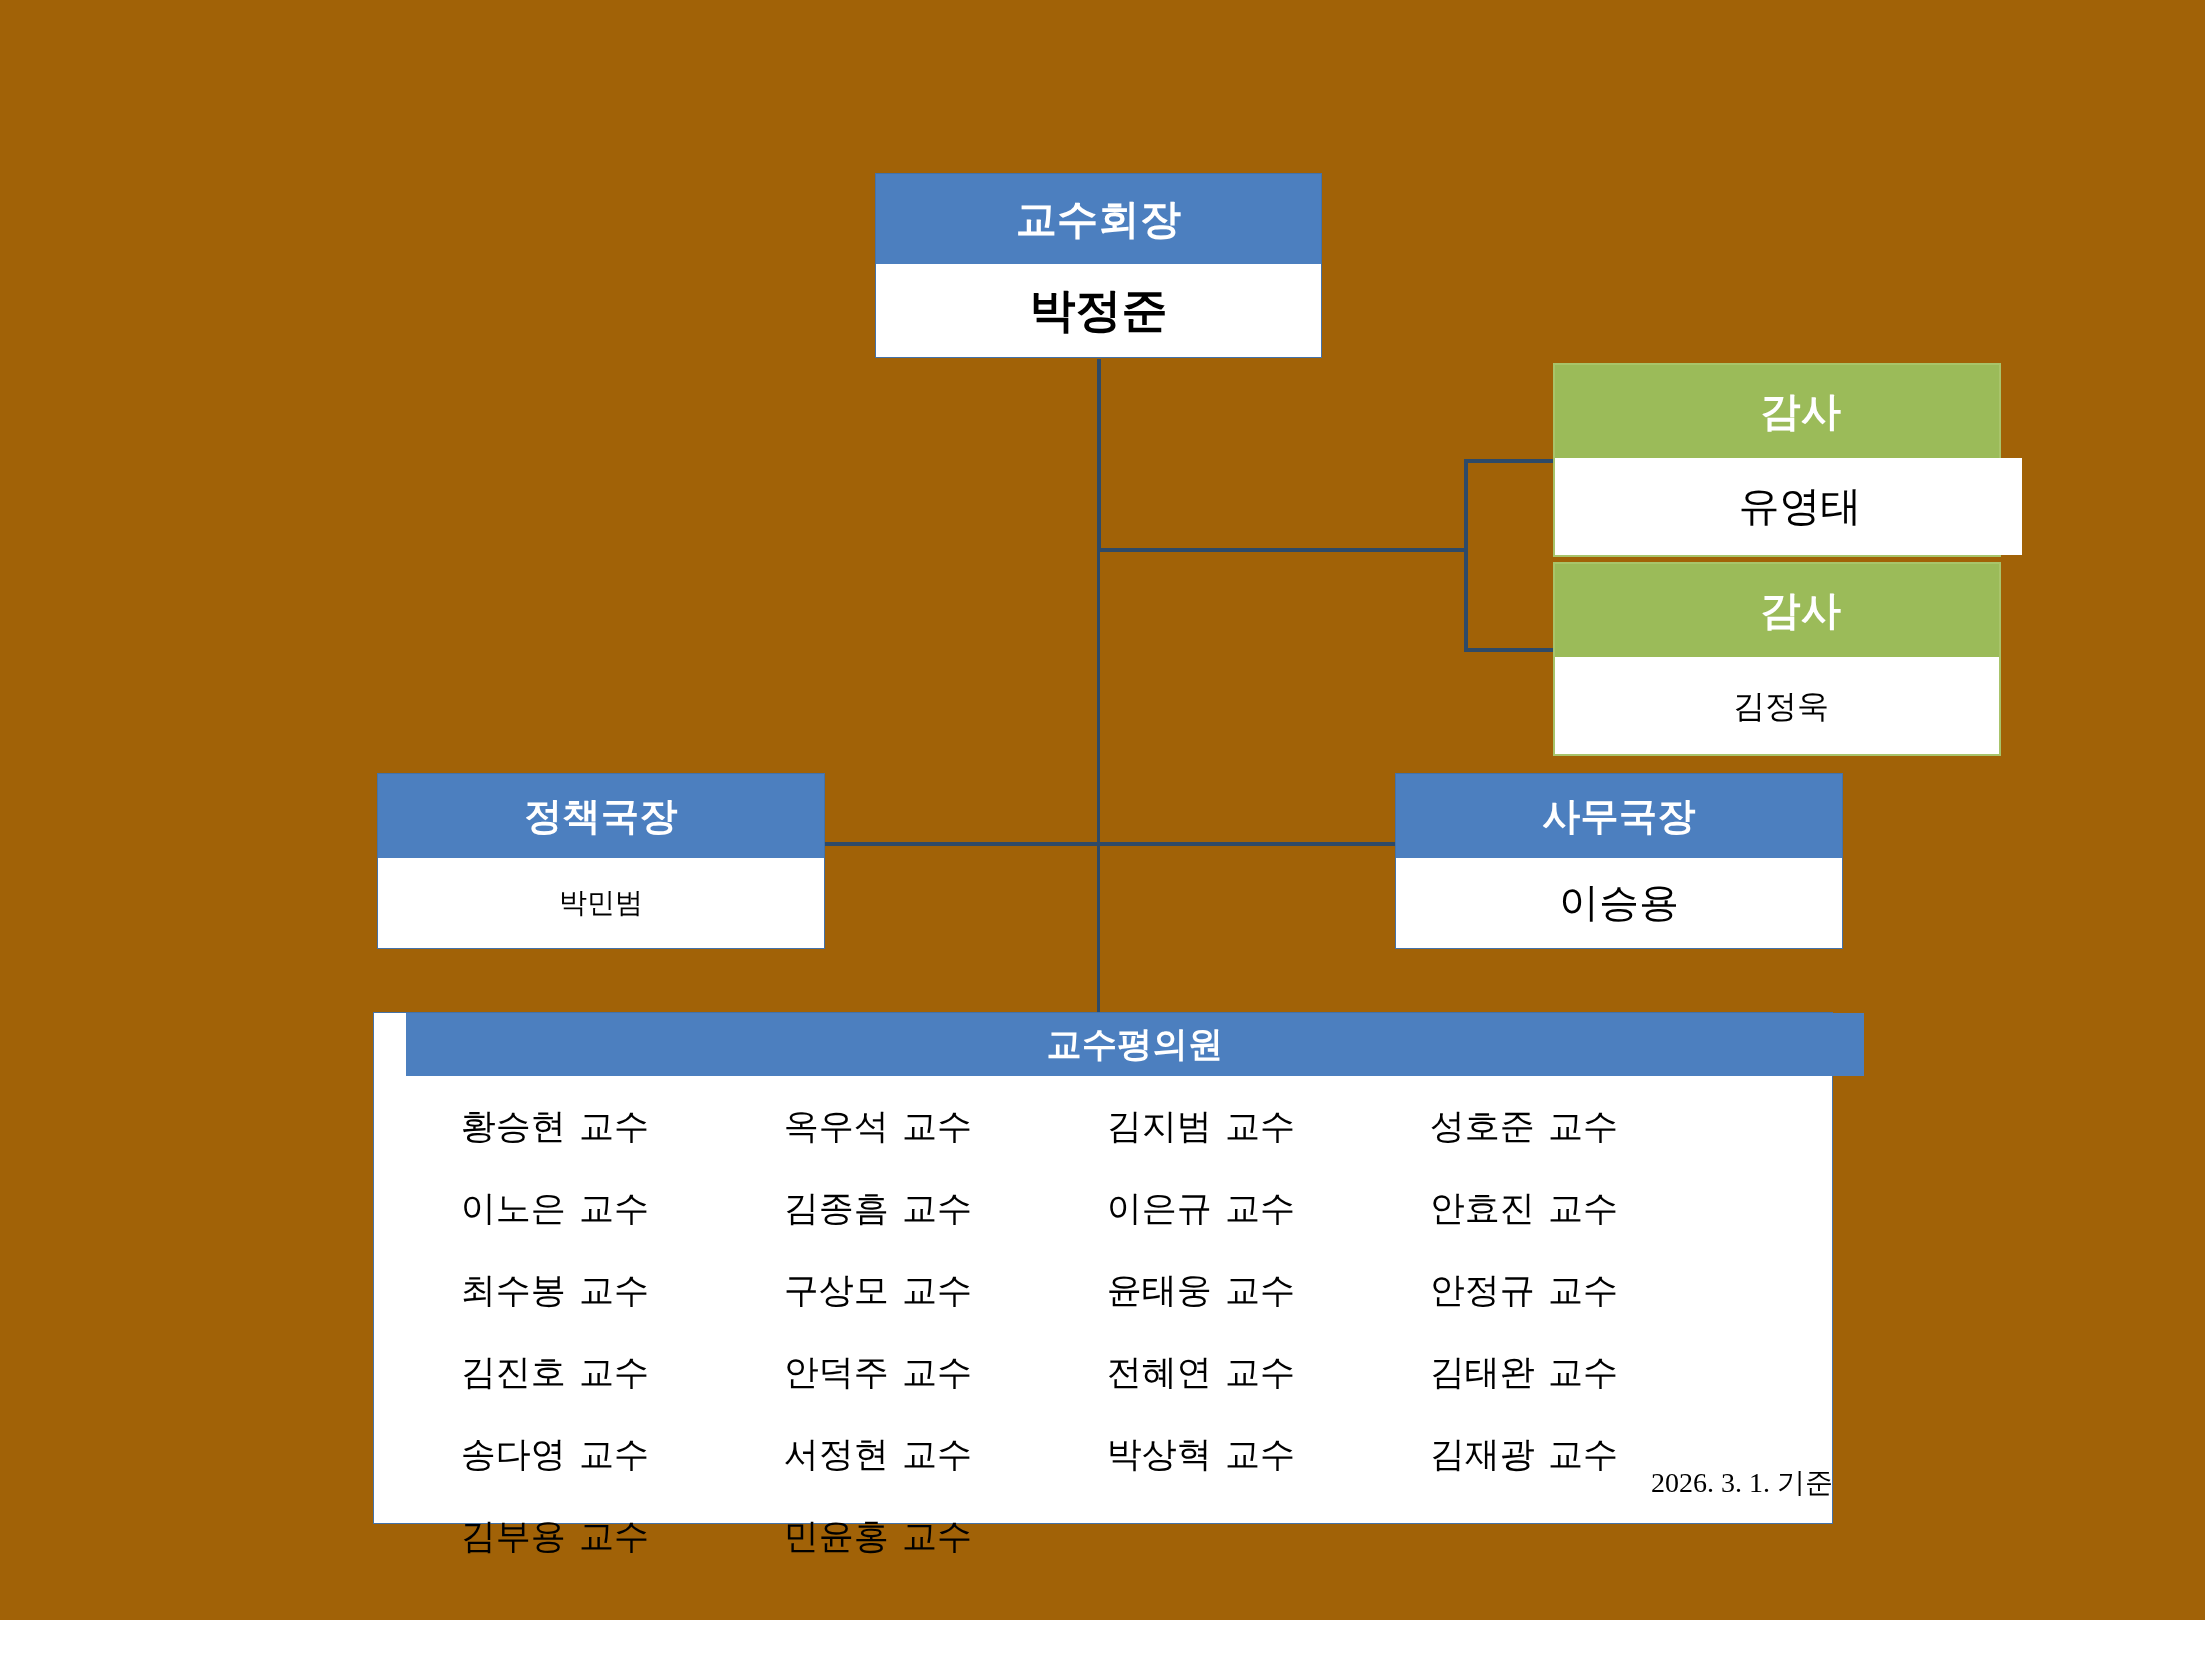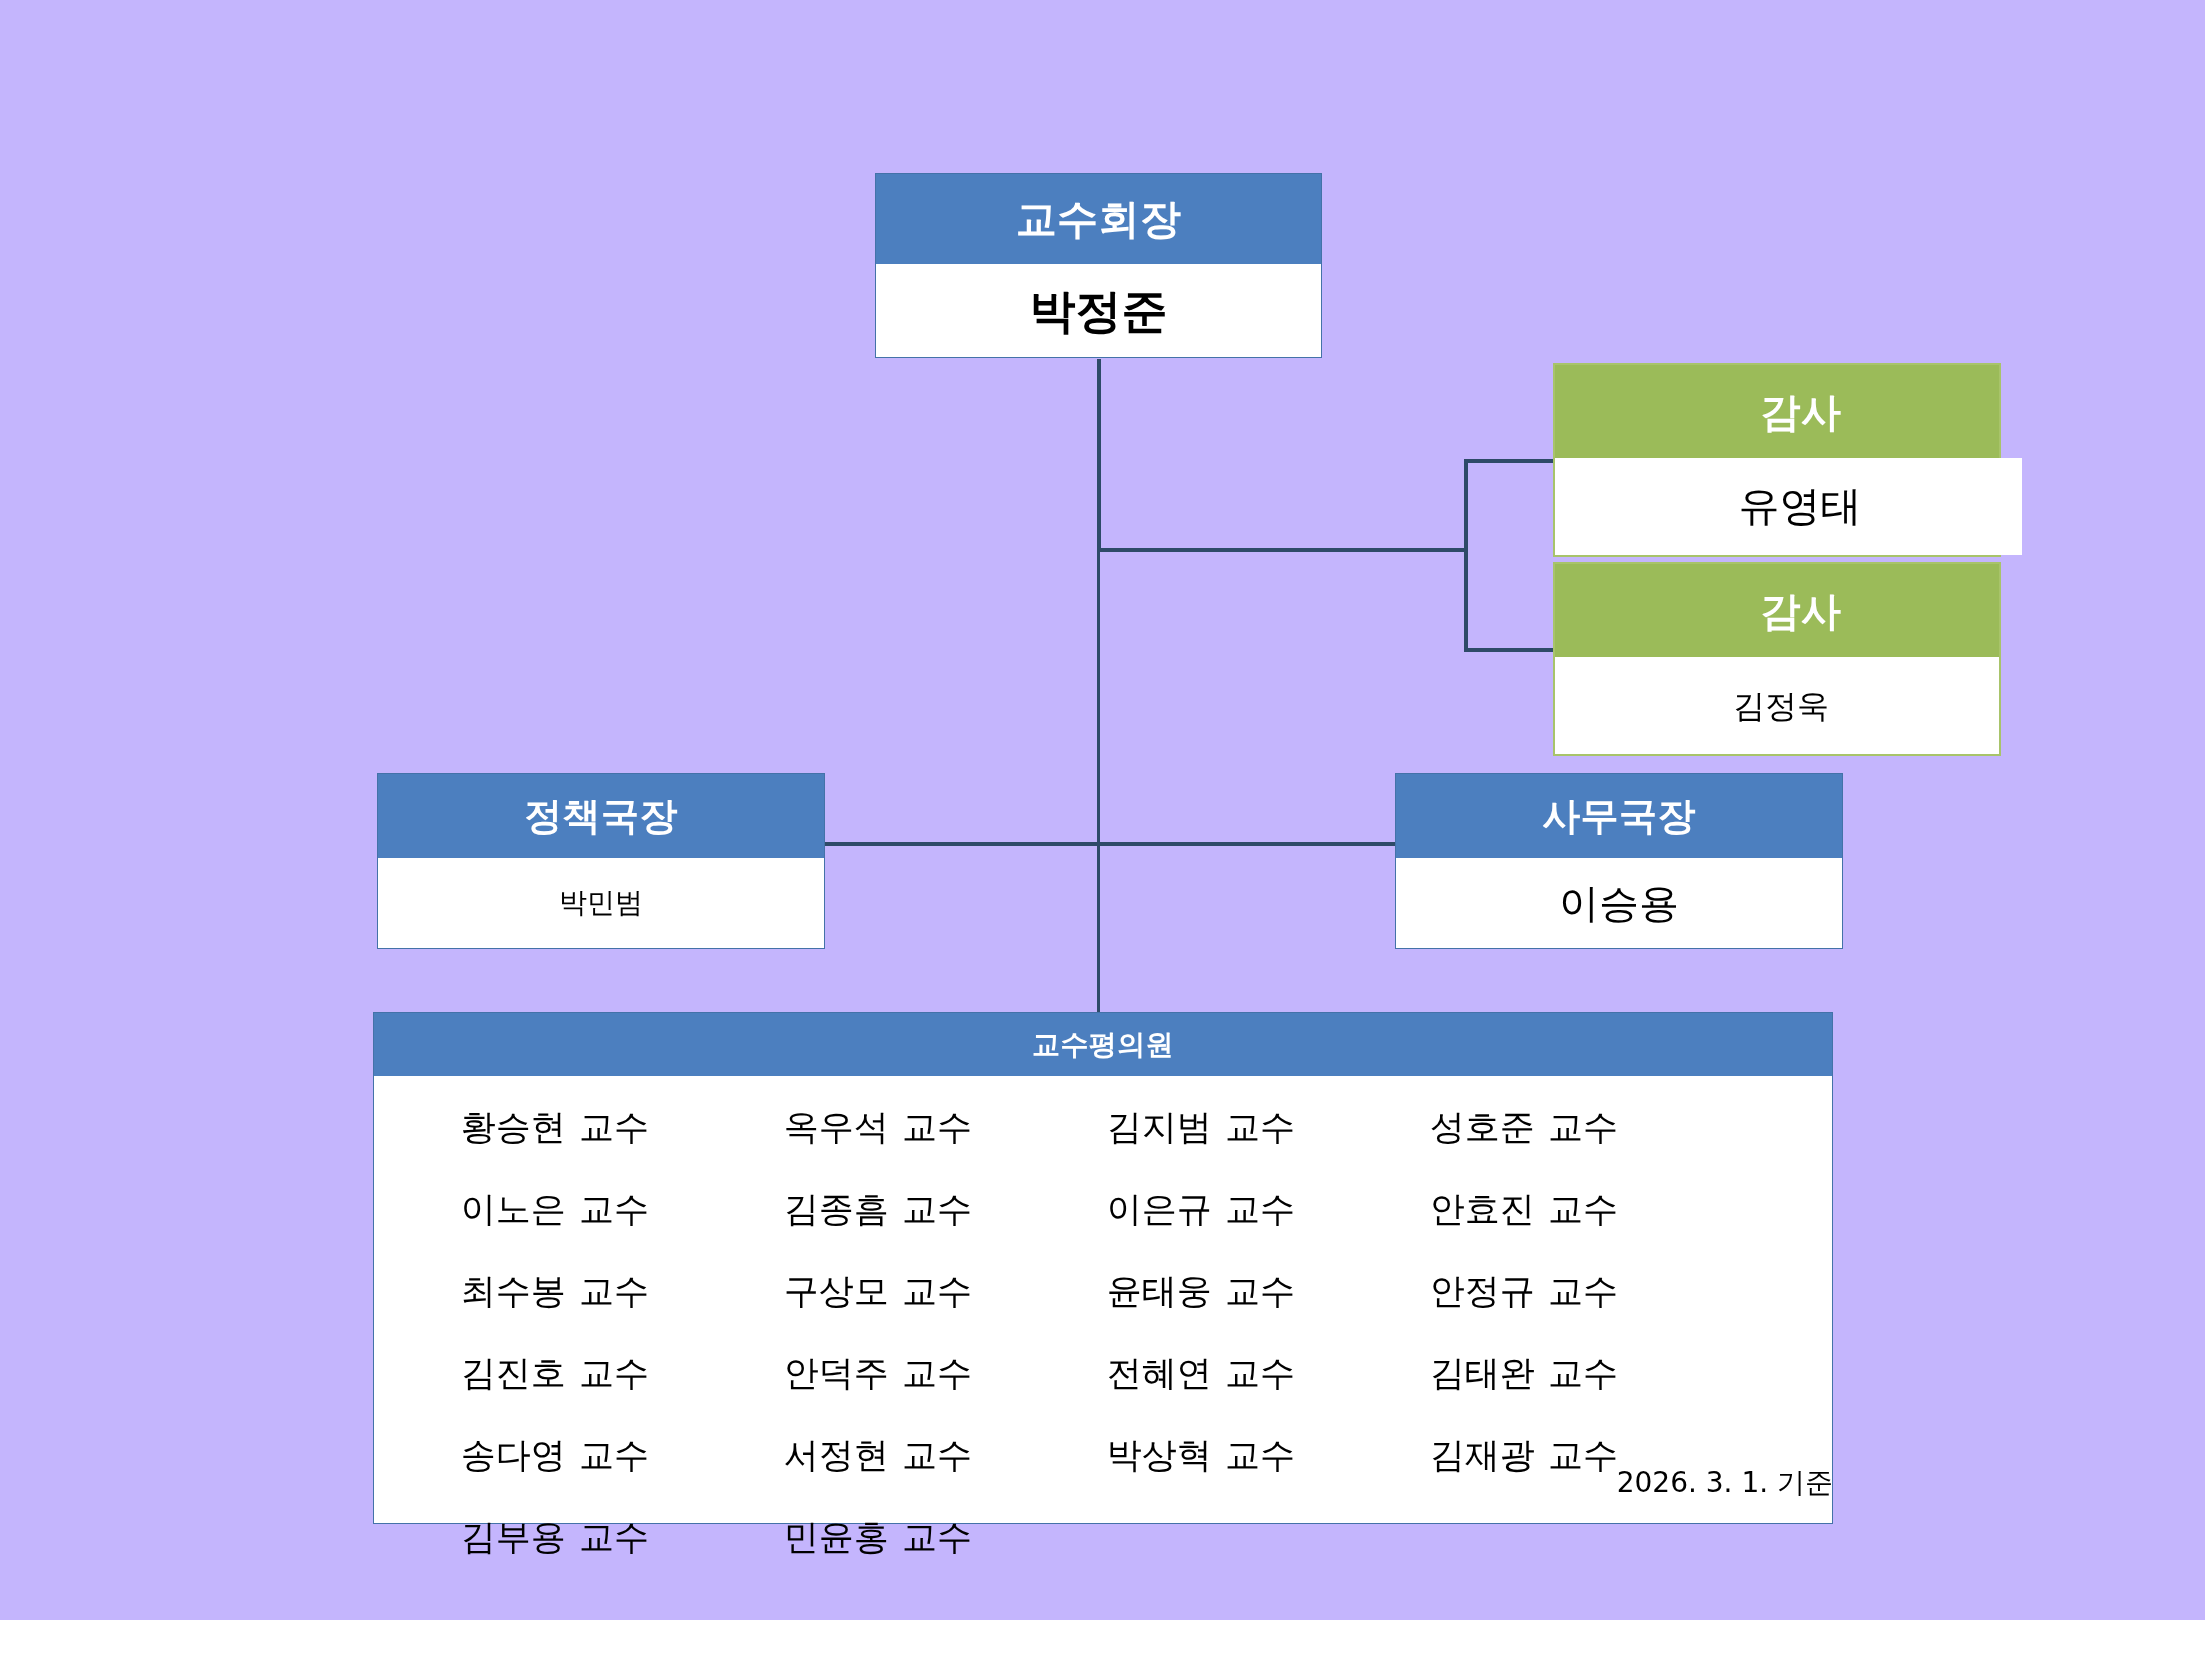--- a/index.html
+++ b/index.html
@@ -8,22 +8,23 @@
     padding: 0;
     background: #ffffff;
   }
   body {
     font-family: "DejaVu Sans", "Liberation Sans", sans-serif;
   }
   #org-chart {
     position: relative;
     width: 2205px;
     height: 1620px;
-    background: #c4b5fd;
+    background: #a16207;
     overflow: hidden;
+    font-family: Liberation Serif, serif;
   }
 
   
   .node {
     position: absolute;
     box-sizing: border-box;
     background: #ffffff;
   }
   .node .node-header {
     box-sizing: border-box;
@@ -108,21 +109,21 @@
   }
   #node-secretary-general .node-header { height: 84px; font-size: 38px; }
   #node-secretary-general .node-body   { height: 90px; font-size: 40px; }
 
   #node-council {
     left: 373px;
     top: 1012px;
     width: 1460px;
     height: 512px;
   }
-  #node-council .node-header { height: 63px; font-size: 28px; }
+  #node-council .node-header { height: 63px; font-size: 35px; margin-left: 32px; }
   #node-council .node-body {
     height: 446px;
     display: block;
     padding: 16px 0 0 0;
   }
 
   
   .council-grid {
     display: grid;
     grid-template-columns: 323px 323px 323px 323px;

